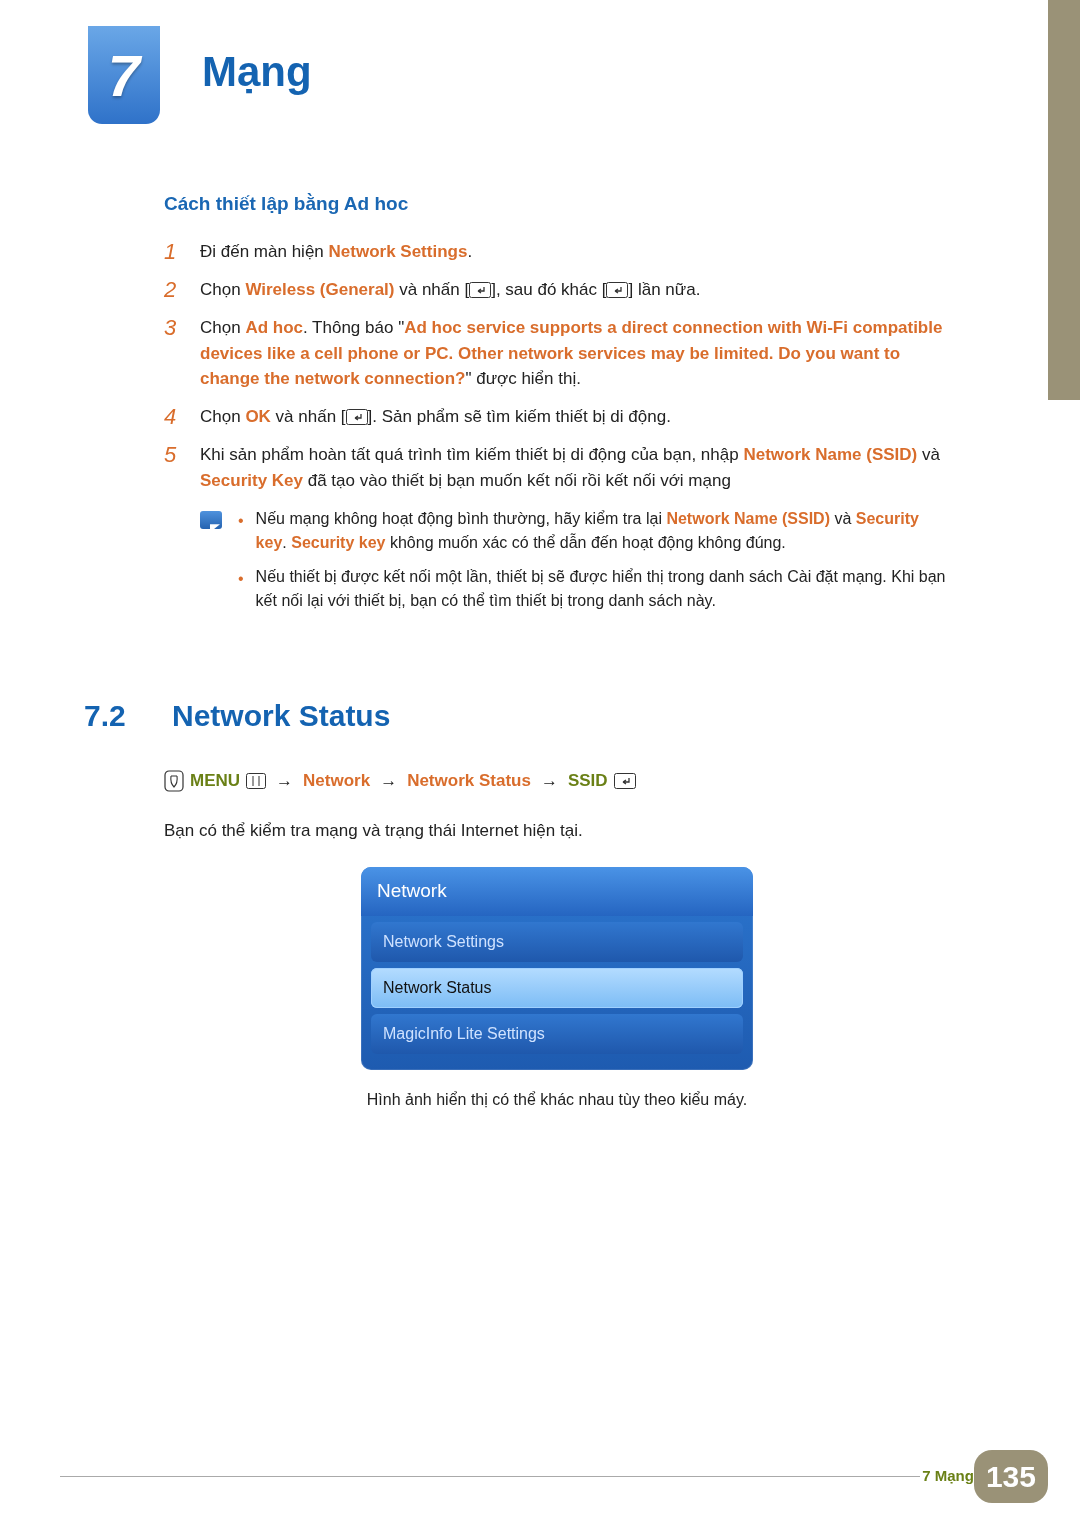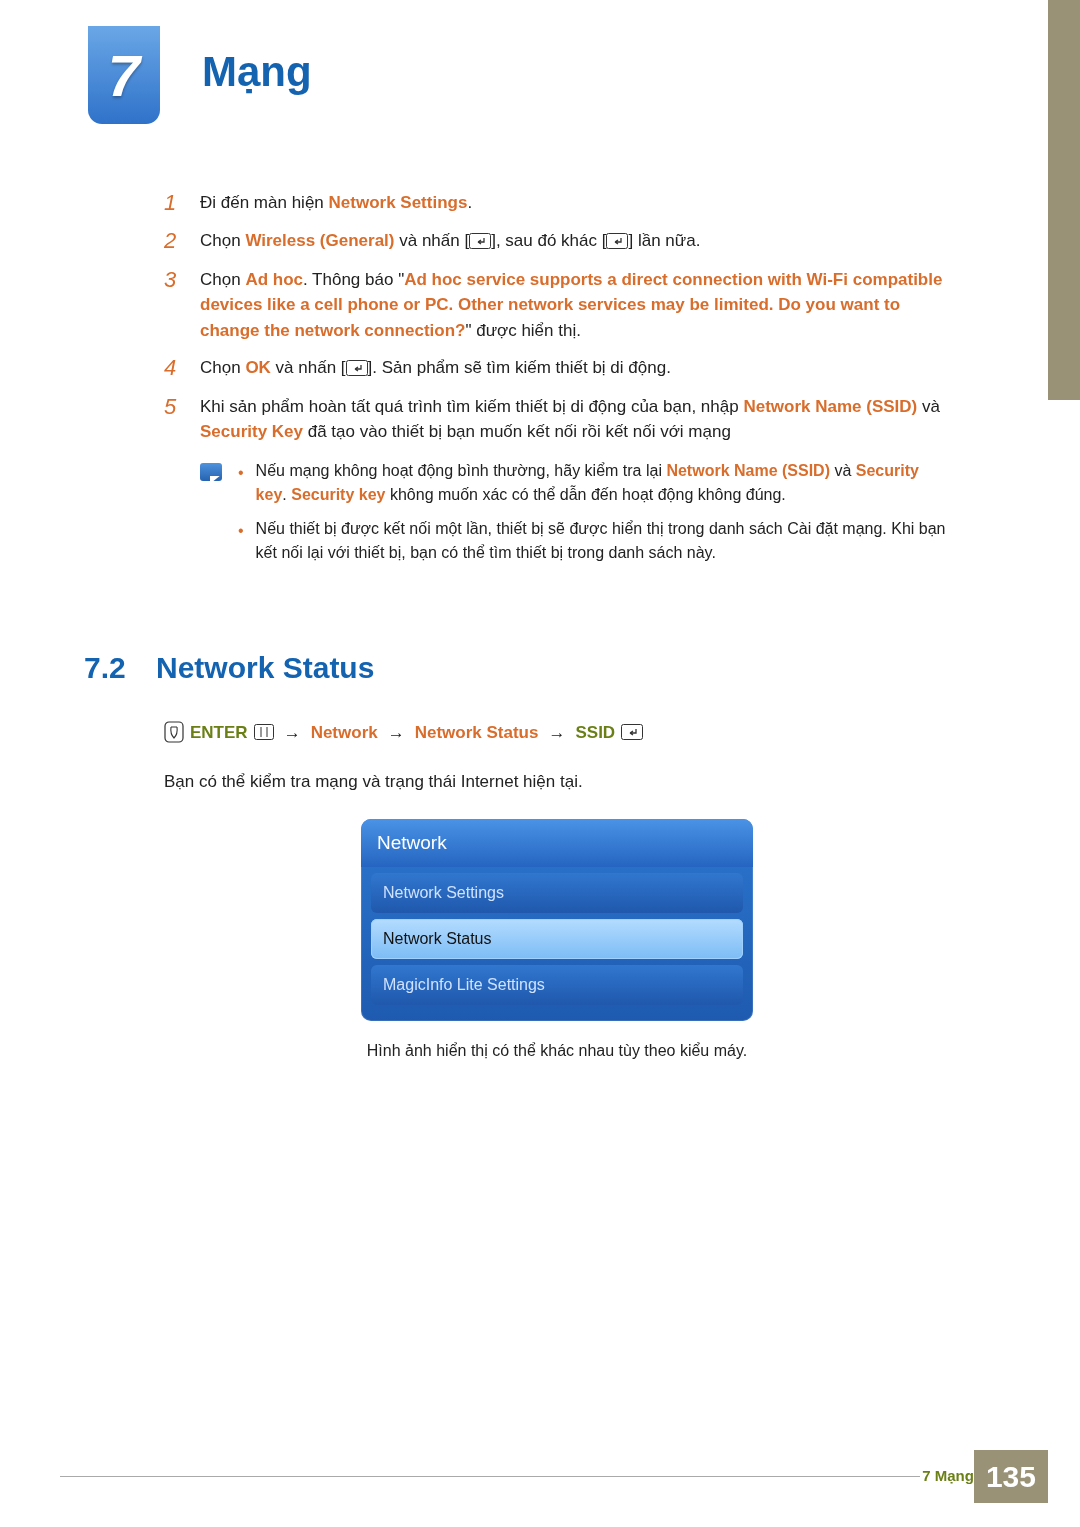--- a/index.html
+++ b/index.html
@@ -104,21 +104,21 @@
     width: 10px; height: 8px;
     background: #fff;
     clip-path: polygon(0 0,100% 0,0 100%);
   }
   .note-list { flex: 1; list-style: none; }
   .note-list li { display: flex; gap: 12px; margin-bottom: 10px; font-size: 16px; }
   .note-list .bullet { color: #d96d2c; margin-top:2px; }
 
   .section-row {
     display: flex;
-    gap: 12px;
+    gap: 28px;
     margin-top: 70px;
     margin-left: -80px;
     margin-bottom: 30px;
   }
   .section-num { color: #1463b1; font-size: 30px; font-weight: bold; min-width: 60px; }
   .section-title { color: #1463b1; font-size: 30px; font-weight: bold; }
 
   .nav-path {
     display: flex;
     align-items: center;
@@ -171,20 +171,21 @@
     display: flex;
     align-items: center;
   }
   .footer-text { color: #6a8016; font-size: 15px; font-weight: bold; }
   .page-badge {
     background: #9a9277;
     color: #fff;
     font-size: 30px;
     font-weight: bold;
     padding: 4px 12px;
+    border-radius: 18px;
   }
   .footer-line {
     position: absolute;
     left: 60px;
     right: 160px;
     bottom: 50px;
     height: 1px;
     background: #aaa;
   }
 </style>
@@ -193,20 +194,21 @@
 
 <div class="accent-bar"></div>
 
 <div class="chapter-tab">
   <span>7</span>
 </div>
 <div class="chapter-title">Mạng</div>
 
 <div class="content">
 
+  <div class="sub-heading">Cách thiết lập bằng Ad hoc</div>
 
   <ol class="steps">
     <li>
       <span class="num">1</span>
       <div class="step-body">
         <span>Đi đến màn hiện </span><span class="kw">Network Settings</span><span>.</span>
       </div>
     </li>
     <li>
       <span class="num">2</span>
@@ -270,21 +272,21 @@
     <div class="section-title">Network Status</div>
   </div>
 
   <div class="nav-path">
     <span class="inline-icon">
       <svg width="20" height="22">
           <rect x="1" y="1" width="18" height="20" rx="4" fill="none" stroke="#333" stroke-width="1.2"></rect>
           <path d="M7 6 h6 M7 6 q-1 7 3 11 q4 -4 3 -11" fill="none" stroke="#333" stroke-width="1.1"></path>
         </svg>
     </span>
-    <span class="nav-green">ENTER</span>
+    <span class="nav-green">MENU</span>
     <span class="inline-icon">
       <svg width="20" height="16">
           <rect x="0.5" y="0.5" width="19" height="15" rx="2" fill="none" stroke="#333"></rect>
           <line x1="7" y1="3" x2="7" y2="13" stroke="#333"></line>
           <line x1="13" y1="3" x2="13" y2="13" stroke="#333"></line>
         </svg>
     </span>
     <span class="arrow">→</span>
     <span class="nav-orange">Network</span>
     <span class="arrow">→</span>

